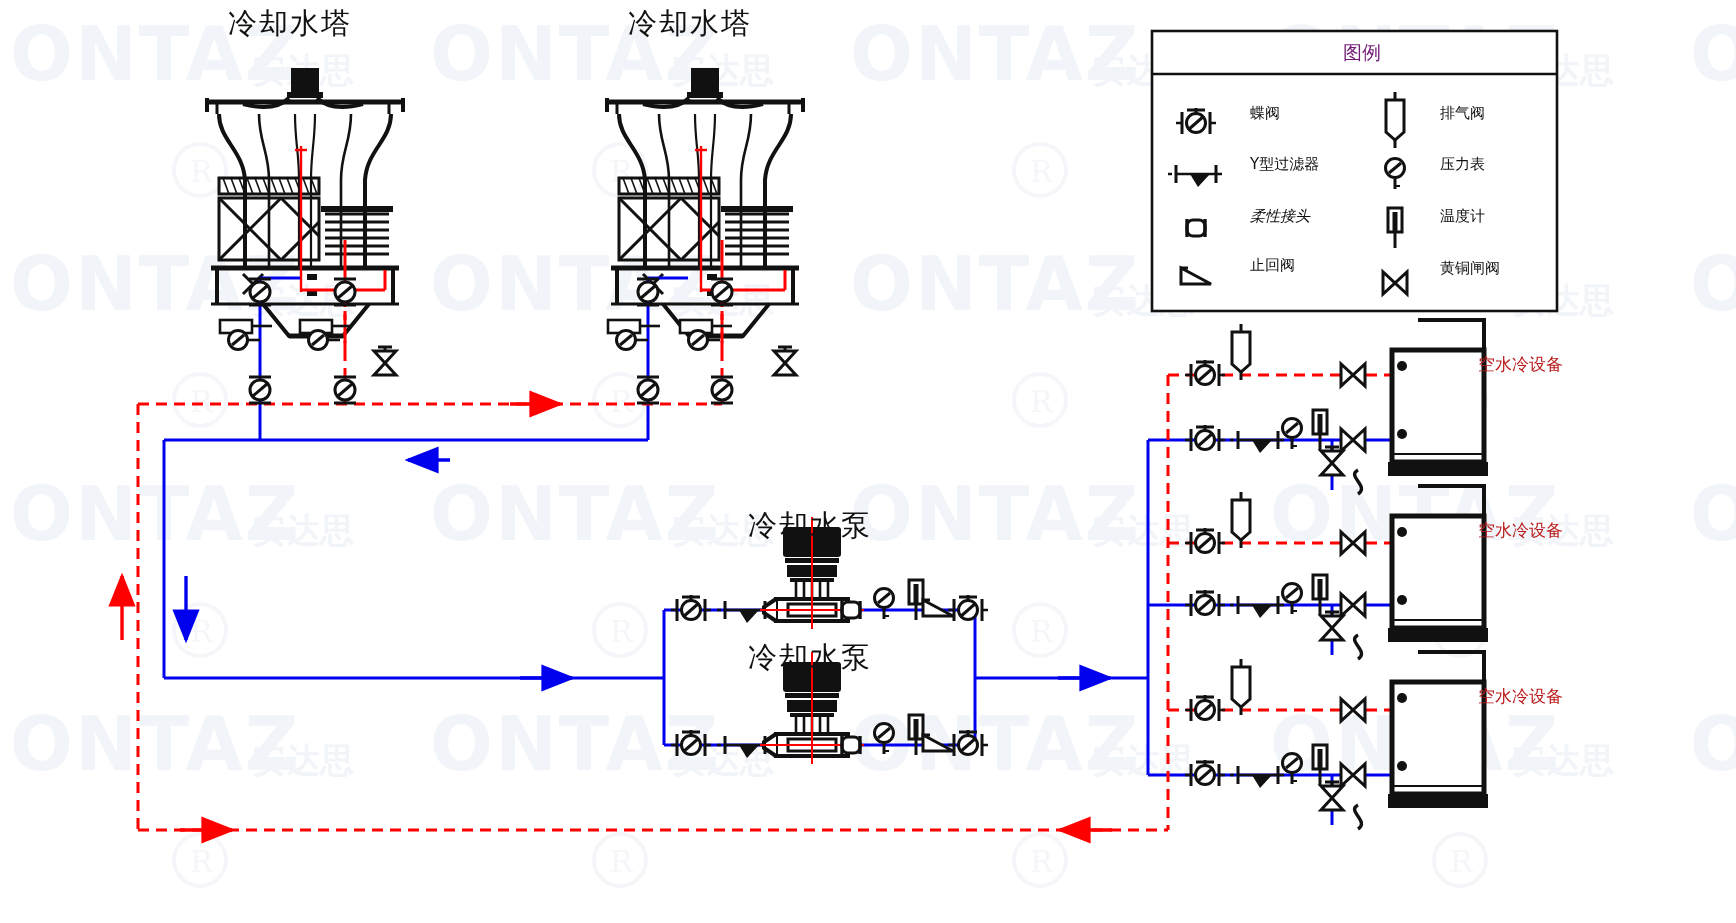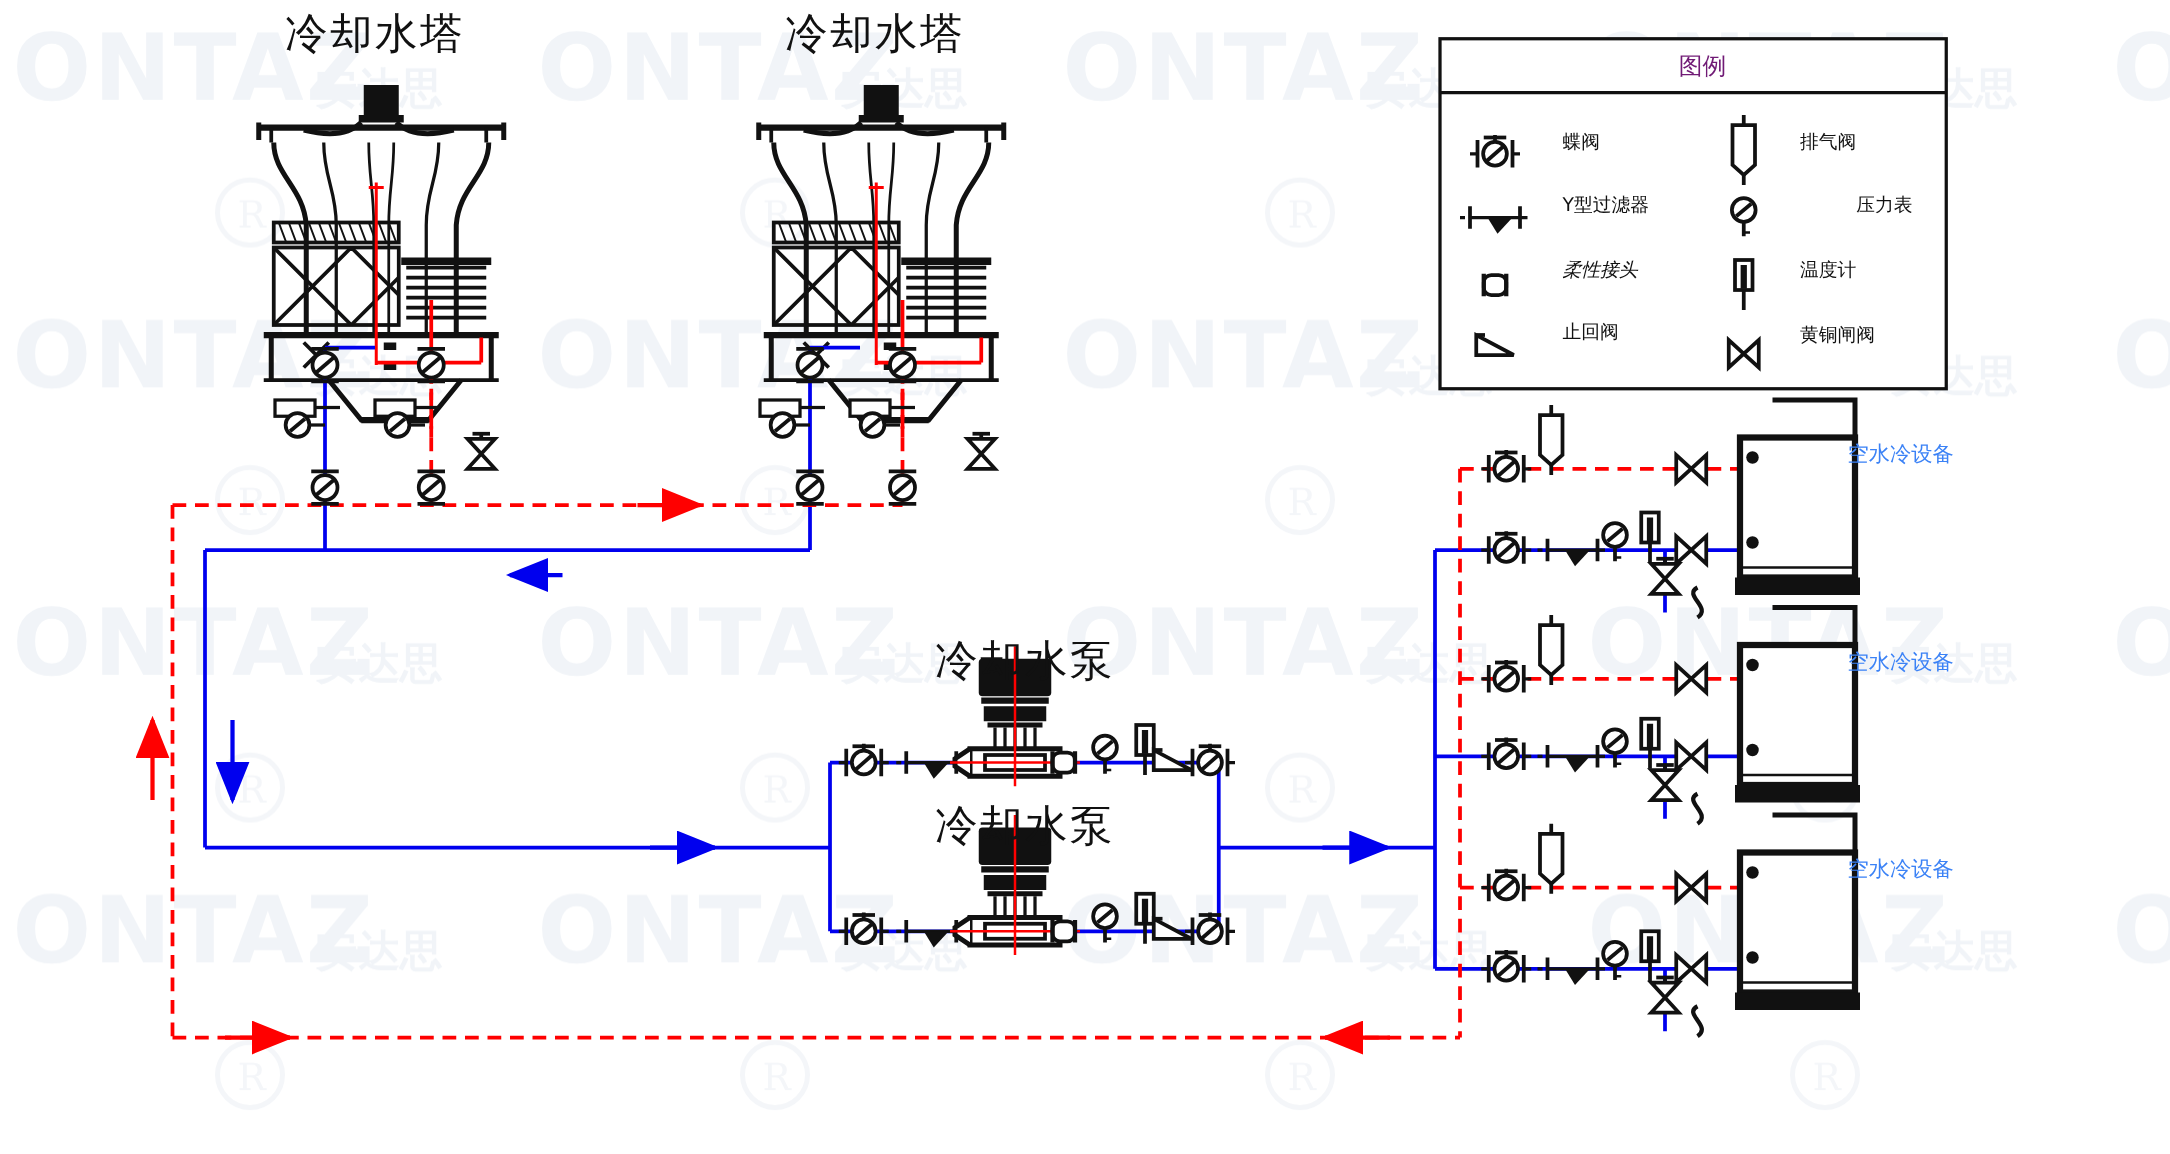--- a/index.html
+++ b/index.html
@@ -2,22 +2,22 @@
 <html><head>
 <meta charset="utf-8">
 <style>
   html,body{margin:0;padding:0;background:#ffffff;}
   body{width:1736px;height:923px;position:relative;overflow:hidden;
        font-family:"DejaVu Sans","Liberation Sans",sans-serif;}
   #stage{position:absolute;left:0;top:0;width:1736px;height:923px;}
   svg.layer{position:absolute;left:0;top:0;width:1736px;height:923px;}
   .wm{position:absolute;left:0;top:0;width:1736px;height:923px;pointer-events:none;}
   .lbl{position:absolute;white-space:nowrap;}
-  .title-cn{font-size:34px;color:#111;letter-spacing:2px;}
-  .eq-cn{font-size:17px;color:#3b82f6;line-height:19px;width:20px;text-align:center;}
+  .title-cn{font-size:29px;color:#111;letter-spacing:2px;}
+  .eq-cn{font-size:17px;color:#b91c1c;line-height:19px;width:20px;text-align:center;}
   .legend-title{font-size:19px;color:#701a75;}
   .legend-text{font-size:15px;color:#111;white-space:nowrap;}
 </style>
 </head>
 <body>
 
 <div id="stage">
 
   <svg class="wm" viewBox="0 0 1736 923">
     <defs>
@@ -454,17 +454,17 @@
   <div class="lbl eq-cn" style="left:1478px;top:687px;">空水冷设备</div>
 
   <div class="lbl legend-title" style="left:1343px;top:40px;">图例</div>
 
   <div class="lbl legend-text" style="left:1250px;top:104px;">蝶阀</div>
   <div class="lbl legend-text" style="left:1250px;top:155px;">Y型过滤器</div>
   <div class="lbl legend-text" style="left:1250px;top:207px;font-style:italic;">柔性接头</div>
   <div class="lbl legend-text" style="left:1250px;top:256px;">止回阀</div>
 
   <div class="lbl legend-text" style="left:1440px;top:104px;font-family:Liberation Serif, serif;">排气阀</div>
-  <div class="lbl legend-text" style="left:1440px;top:155px;margin-left:45px;">压力表</div>
+  <div class="lbl legend-text" style="left:1440px;top:155px;">压力表</div>
   <div class="lbl legend-text" style="left:1440px;top:207px;">温度计</div>
   <div class="lbl legend-text" style="left:1440px;top:259px;">黄铜闸阀</div>
 
 </div>
 
 </body></html>

